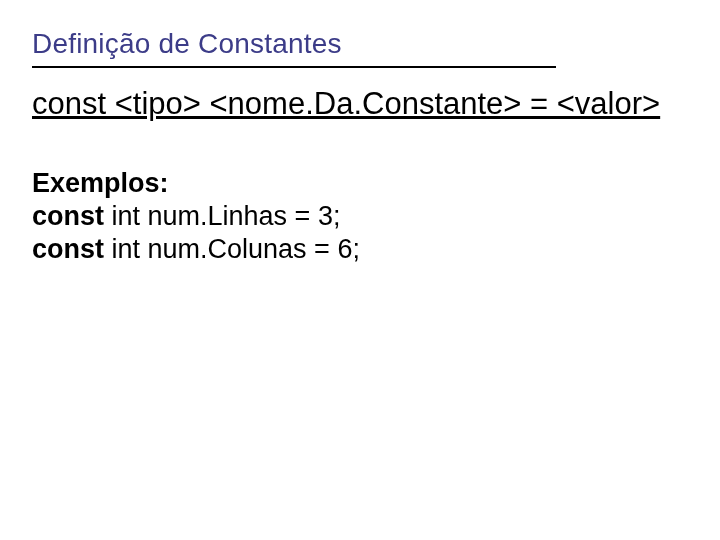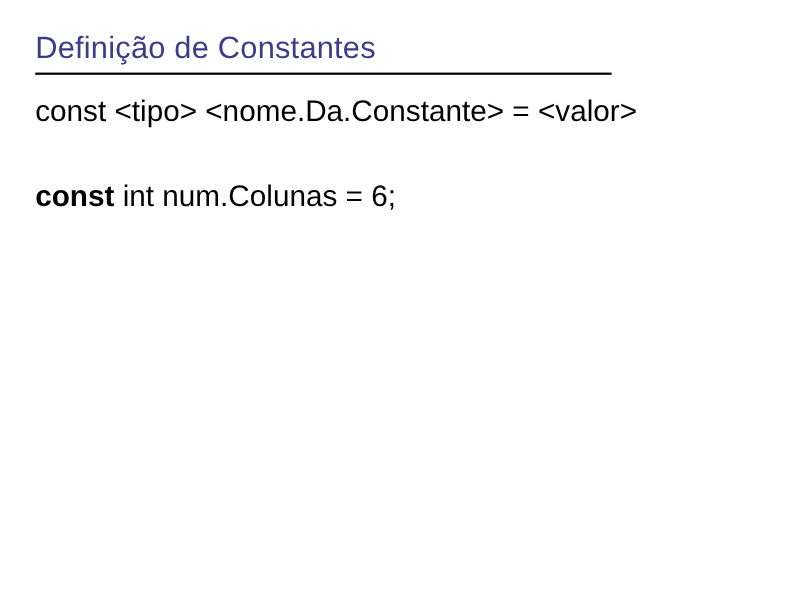--- a/index.html
+++ b/index.html
@@ -24,24 +24,25 @@
     margin: 0 0 6px 0;
     letter-spacing: 0.2px;
   }
   .title-underline {
     height: 2px;
     background: #000000;
     width: 100%;
     margin-bottom: 18px;
   }
   .syntax-line {
-    font-size: 27px;
+    font-size: 31px;
     color: #000000;
     margin: 0 0 46px 0;
     white-space: nowrap;
+    text-decoration: underline;
   }
   .examples-heading {
     font-size: 27px;
     font-weight: bold;
     margin: 0 0 2px 0;
   }
   .example-line {
     font-size: 27px;
     margin: 0 0 2px 0;
   }
@@ -51,17 +52,21 @@
 </style>
 </head>
 <body>
 
 <div class="slide">
   <h1 class="title">Definição de Constantes</h1>
   <div class="title-underline"></div>
 
   <p class="syntax-line">const &lt;tipo&gt; &lt;nome.Da.Constante&gt; = &lt;valor&gt;</p>
 
+  <p class="examples-heading">Exemplos:</p>
 
+  <p class="example-line">
+    <span class="kw">const</span><span> int num.Linhas = 3;</span>
+  </p>
   <p class="example-line">
     <span class="kw">const</span><span> int num.Colunas = 6;</span>
   </p>
 </div>
 
 </body></html>

